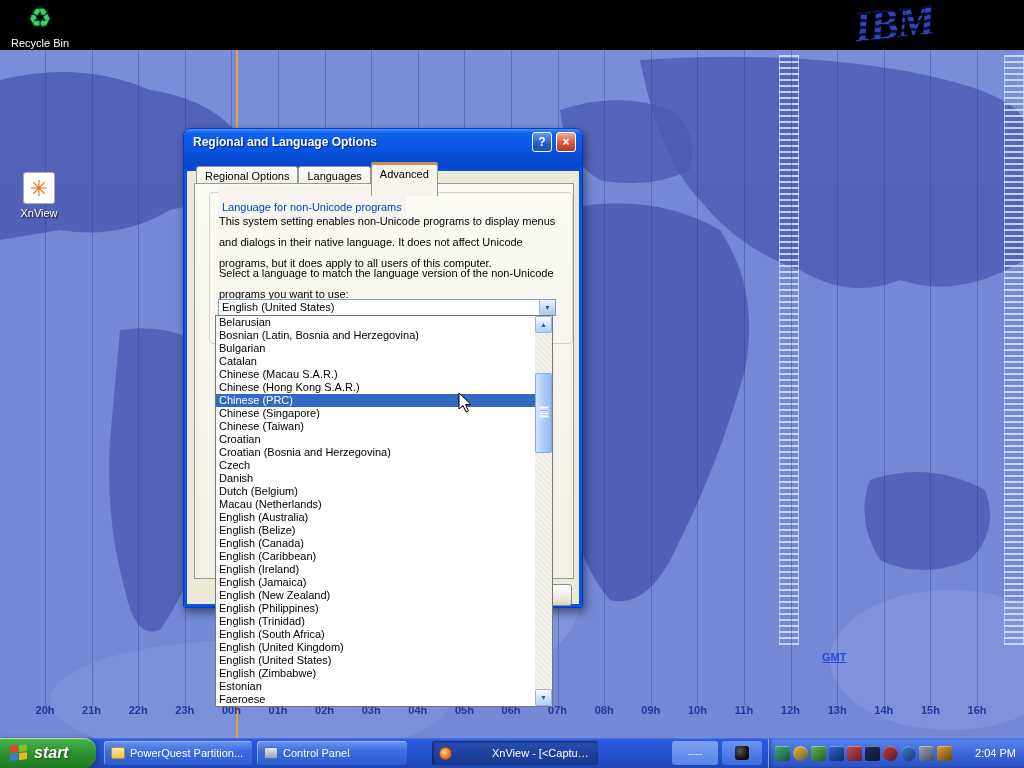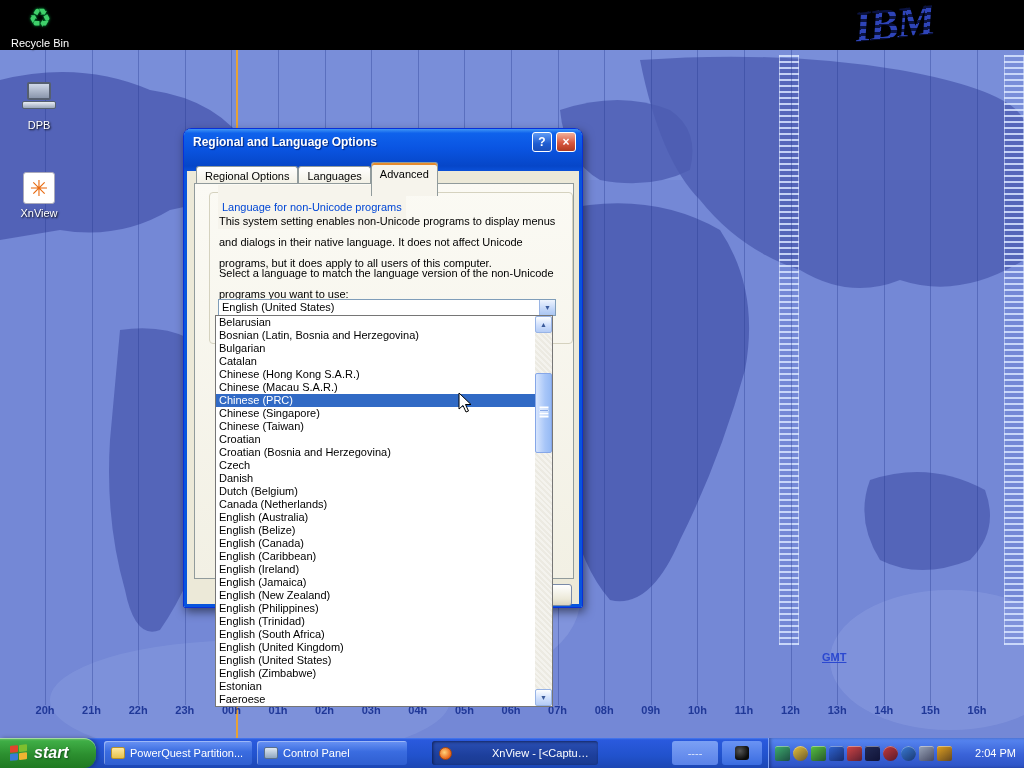--- a/index.html
+++ b/index.html
@@ -198,24 +198,20 @@
     <div class="tzline" style="left: 930.4px;"></div>
     <div class="tzline" style="left: 977px;"></div>
     <div id="topbar">
     <div id="ibm-logo">IBM</div>
   </div>
 
   <div id="icon-recycle" class="dicon">
     <span class="bin-glyph">♻</span>
     <span class="lbl">Recycle Bin</span>
   </div>
-  <div id="icon-dpb" class="dicon">
-    <span class="laptop"><span class="screen"></span><span class="base"></span></span>
-    <span class="lbl">DPB</span>
-  </div>
   <div id="icon-xnview" class="dicon">
     <span class="xn-glyph">✳</span>
     <span class="lbl">XnView</span>
   </div>
 
   <div id="dialog">
     <div id="dlg-titlebar">
       <span id="dlg-title">Regional and Language Options</span>
       <span id="dlg-help" class="cap-btn">?</span>
       <span id="dlg-close" class="cap-btn">×</span>
@@ -236,31 +232,31 @@
       <span id="btn-partial" class="dlg-btn"></span>
     </div>
   </div>
 
   <div id="language-list">
     <div id="list-items">
         <div class="li">Belarusian</div>
         <div class="li">Bosnian (Latin, Bosnia and Herzegovina)</div>
         <div class="li">Bulgarian</div>
         <div class="li">Catalan</div>
+        <div class="li">Chinese (Macau S.A.R.)</div>
         <div class="li">Chinese (Hong Kong S.A.R.)</div>
-        <div class="li">Chinese (Macau S.A.R.)</div>
         <div class="li sel">Chinese (PRC)</div>
         <div class="li">Chinese (Singapore)</div>
         <div class="li">Chinese (Taiwan)</div>
         <div class="li">Croatian</div>
         <div class="li">Croatian (Bosnia and Herzegovina)</div>
         <div class="li">Czech</div>
         <div class="li">Danish</div>
         <div class="li">Dutch (Belgium)</div>
-        <div class="li">Canada (Netherlands)</div>
+        <div class="li">Macau (Netherlands)</div>
         <div class="li">English (Australia)</div>
         <div class="li">English (Belize)</div>
         <div class="li">English (Canada)</div>
         <div class="li">English (Caribbean)</div>
         <div class="li">English (Ireland)</div>
         <div class="li">English (Jamaica)</div>
         <div class="li">English (New Zealand)</div>
         <div class="li">English (Philippines)</div>
         <div class="li">English (Trinidad)</div>
         <div class="li">English (South Africa)</div>

